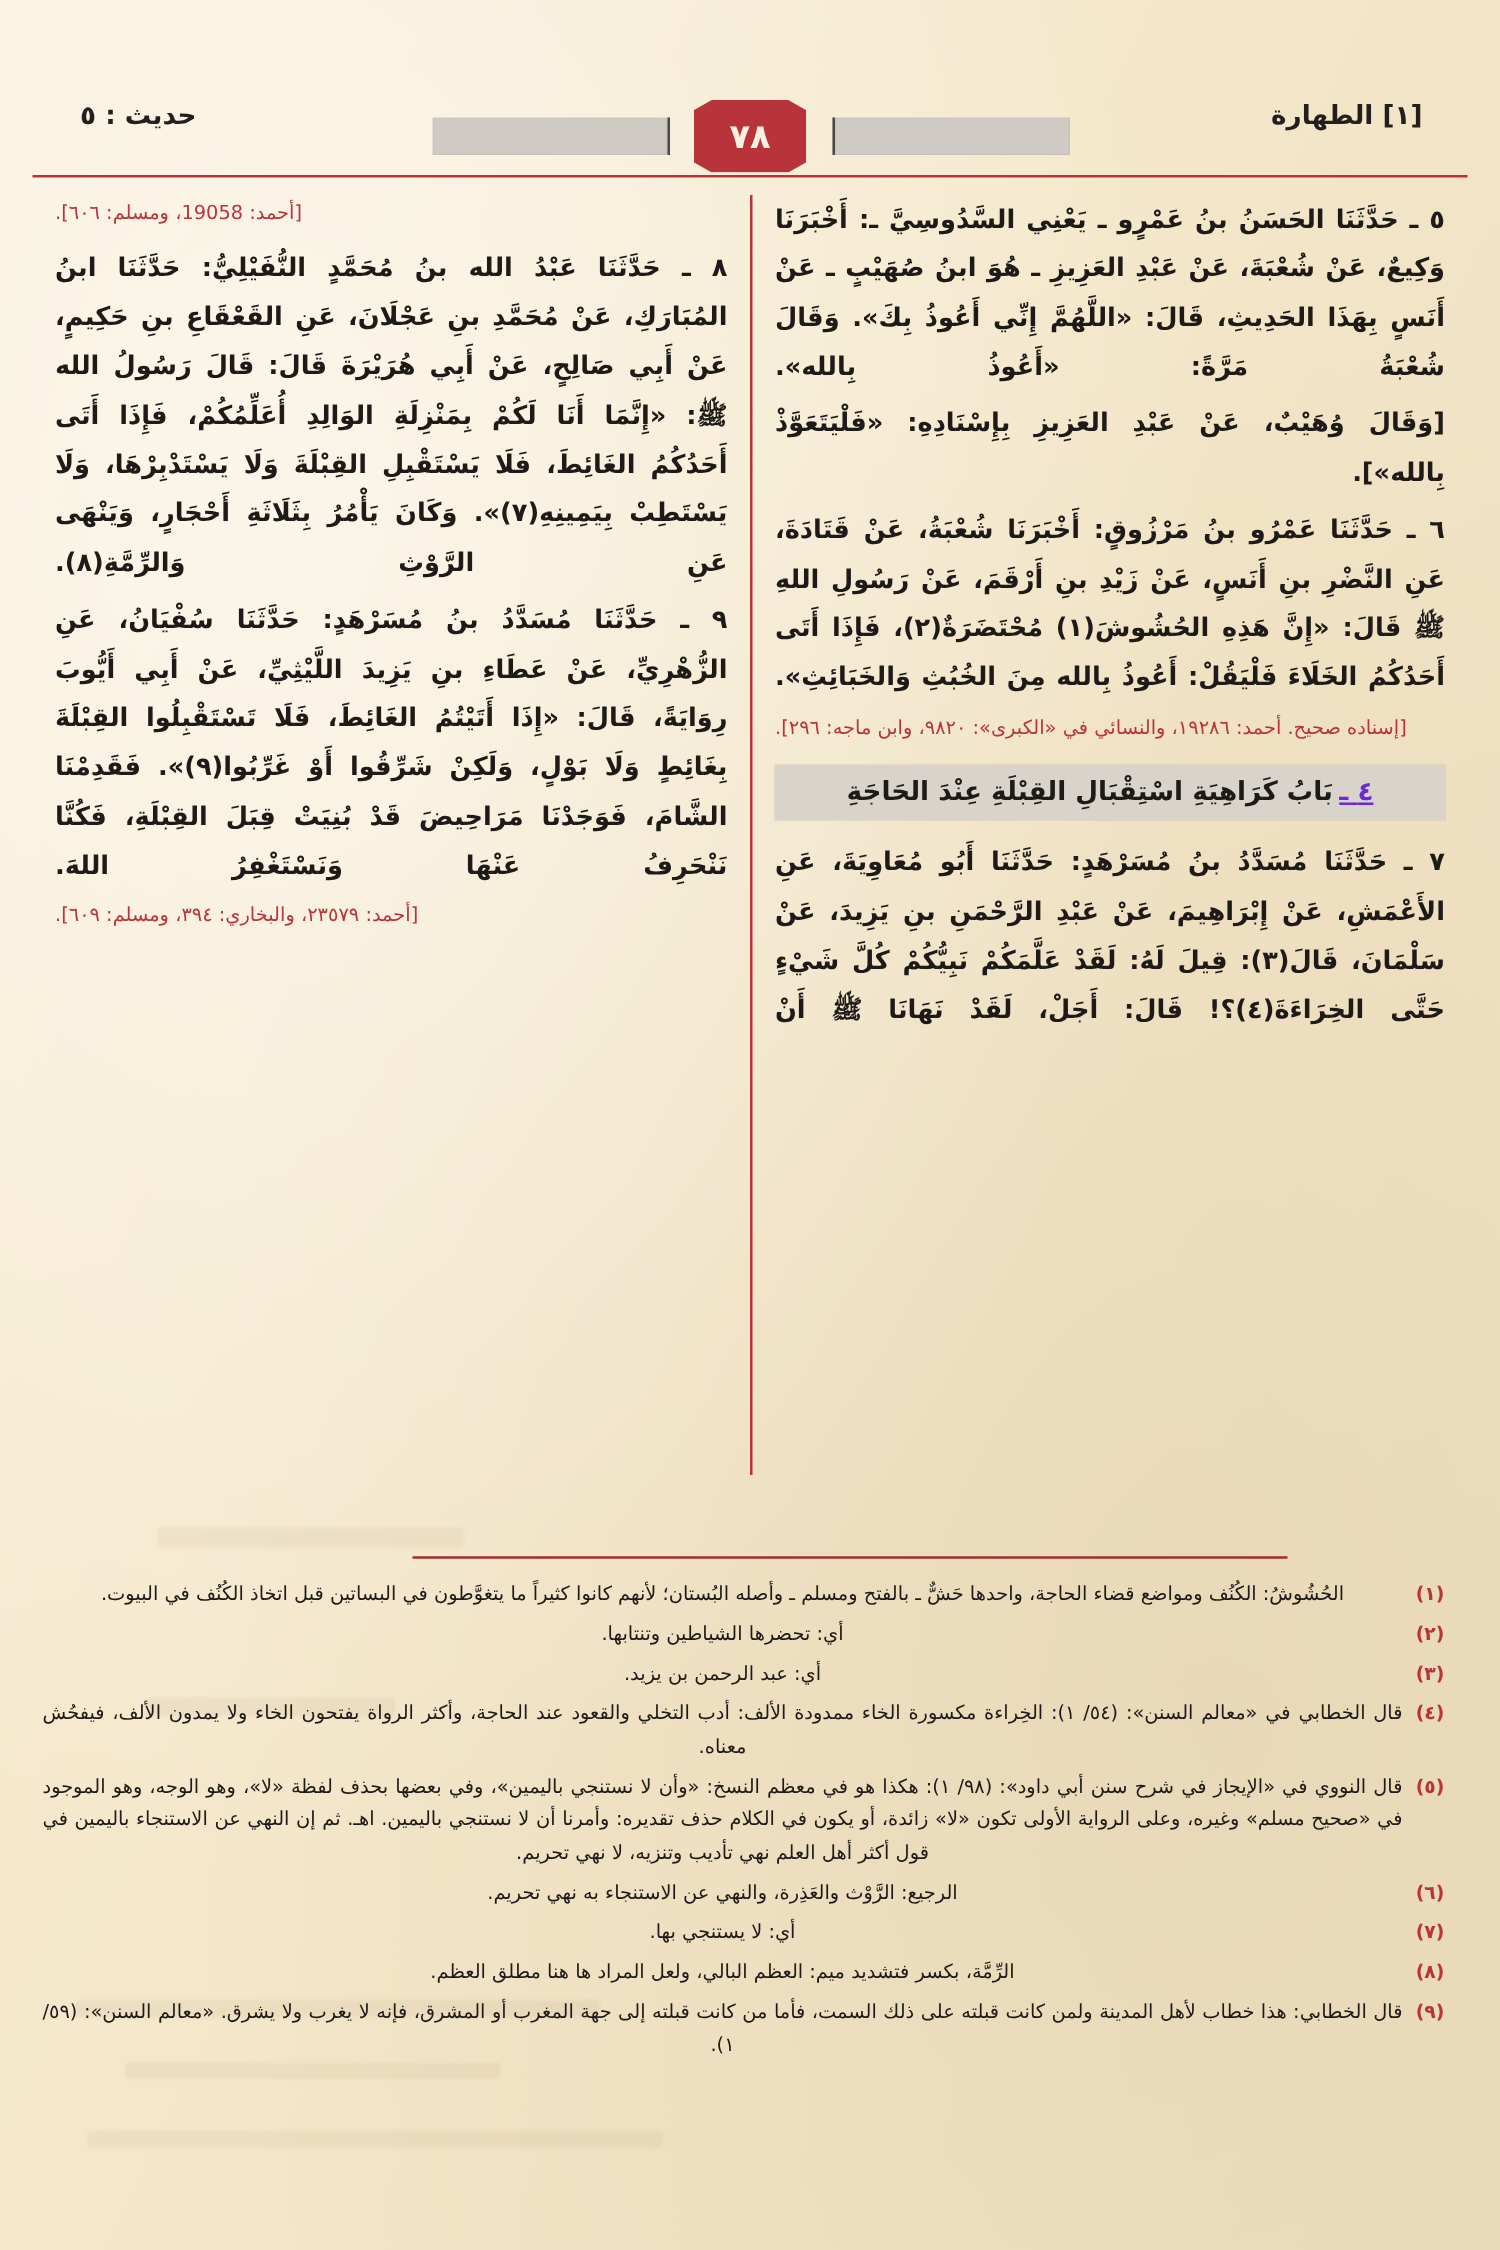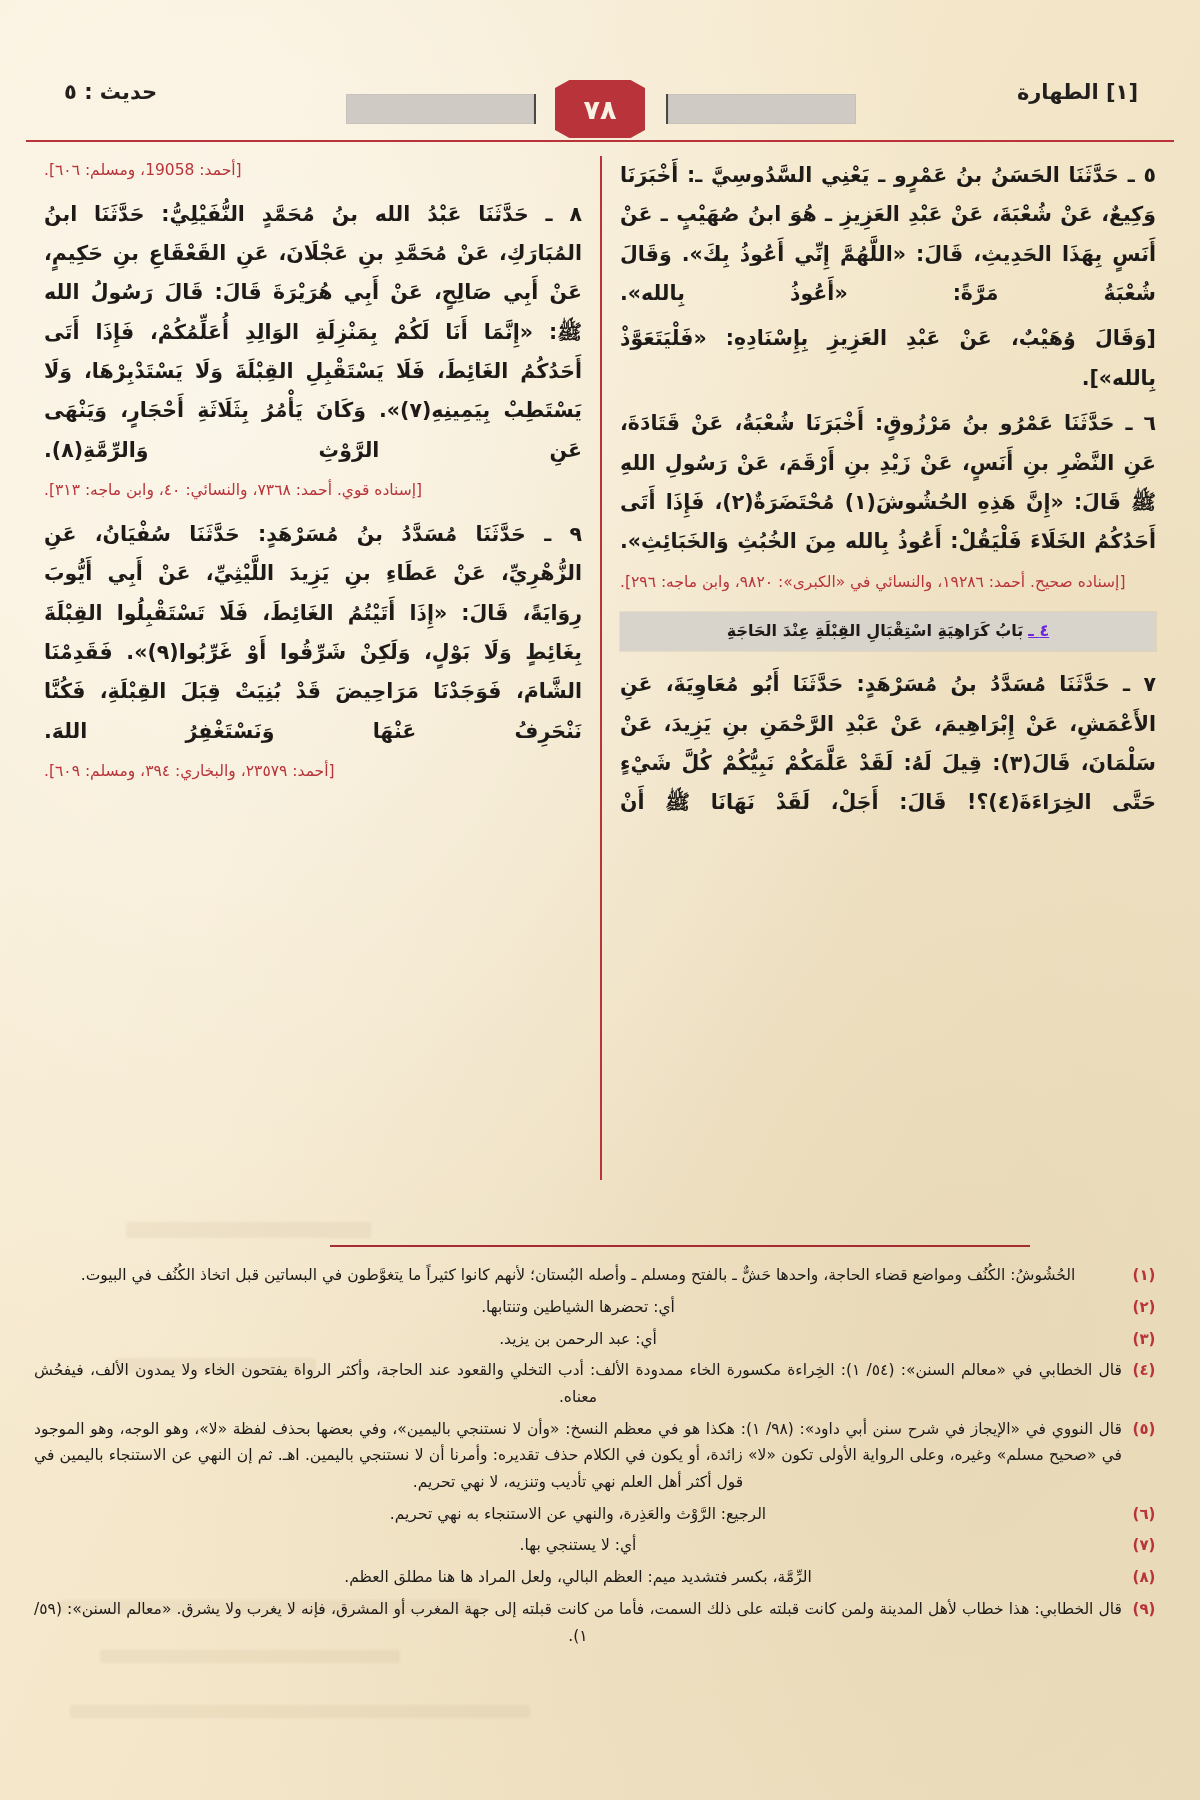--- a/index.html
+++ b/index.html
@@ -105,21 +105,21 @@
 
   
   .chapter {
     background: #d8d3cb;
     margin: 16px 0 14px 0;
     padding: 9px 16px 11px 16px;
     text-align: center;
     box-shadow: 0 0 0 1px rgba(0,0,0,0.05);
   }
   .chapter .ch-t {
-    font-size: 16px; font-weight: bold; color: #1d1a18;
+    font-size: 21px; font-weight: bold; color: #1d1a18;
     letter-spacing: 0.3px;
     text-align: center;
   }
   .chapter .ch-n { color: #6d28d9; font-weight: bold; text-decoration: underline; }
 
   
   #fnrule {
     position: absolute;
     top: 1245px;
     left: 330px;
@@ -191,21 +191,20 @@
       </div>
 
       <p class="ar">٧ ـ حَدَّثَنَا مُسَدَّدُ بنُ مُسَرْهَدٍ: حَدَّثَنَا أَبُو مُعَاوِيَةَ، عَنِ الأَعْمَشِ، عَنْ إِبْرَاهِيمَ، عَنْ عَبْدِ الرَّحْمَنِ بنِ يَزِيدَ، عَنْ سَلْمَانَ، قَالَ(٣): قِيلَ لَهُ: لَقَدْ عَلَّمَكُمْ نَبِيُّكُمْ كُلَّ شَيْءٍ حَتَّى الخِرَاءَةَ(٤)؟! قَالَ: أَجَلْ، لَقَدْ نَهَانَا ﷺ أَنْ</p>
     </div>
 
     <div class="col left">
 
       <p class="takhrij rt">[أحمد: 19058، ومسلم: ٦٠٦].</p>
 
       <p class="ar">٨ ـ حَدَّثَنَا عَبْدُ الله بنُ مُحَمَّدٍ النُّفَيْلِيُّ: حَدَّثَنَا ابنُ المُبَارَكِ، عَنْ مُحَمَّدِ بنِ عَجْلَانَ، عَنِ القَعْقَاعِ بنِ حَكِيمٍ، عَنْ أَبِي صَالِحٍ، عَنْ أَبِي هُرَيْرَةَ قَالَ: قَالَ رَسُولُ الله ﷺ: «إِنَّمَا أَنَا لَكُمْ بِمَنْزِلَةِ الوَالِدِ أُعَلِّمُكُمْ، فَإِذَا أَتَى أَحَدُكُمُ الغَائِطَ، فَلَا يَسْتَقْبِلِ القِبْلَةَ وَلَا يَسْتَدْبِرْهَا، وَلَا يَسْتَطِبْ بِيَمِينِهِ(٧)». وَكَانَ يَأْمُرُ بِثَلَاثَةِ أَحْجَارٍ، وَيَنْهَى عَنِ الرَّوْثِ وَالرِّمَّةِ(٨).</p>
-      <p class="takhrij rt">[إسناده قوي. أحمد: ٧٣٦٨، والنسائي: ٤٠، وابن ماجه: ٣١٣].</p>
 
       <p class="ar">٩ ـ حَدَّثَنَا مُسَدَّدُ بنُ مُسَرْهَدٍ: حَدَّثَنَا سُفْيَانُ، عَنِ الزُّهْرِيِّ، عَنْ عَطَاءِ بنِ يَزِيدَ اللَّيْثِيِّ، عَنْ أَبِي أَيُّوبَ رِوَايَةً، قَالَ: «إِذَا أَتَيْتُمُ الغَائِطَ، فَلَا تَسْتَقْبِلُوا القِبْلَةَ بِغَائِطٍ وَلَا بَوْلٍ، وَلَكِنْ شَرِّقُوا أَوْ غَرِّبُوا(٩)». فَقَدِمْنَا الشَّامَ، فَوَجَدْنَا مَرَاحِيضَ قَدْ بُنِيَتْ قِبَلَ القِبْلَةِ، فَكُنَّا نَنْحَرِفُ عَنْهَا وَنَسْتَغْفِرُ اللهَ.</p>
       <p class="takhrij rt">[أحمد: ٢٣٥٧٩، والبخاري: ٣٩٤، ومسلم: ٦٠٩].</p>
     </div>
   </div>
 
   <div id="fnrule"></div>
 
   <div id="footnotes">
 

